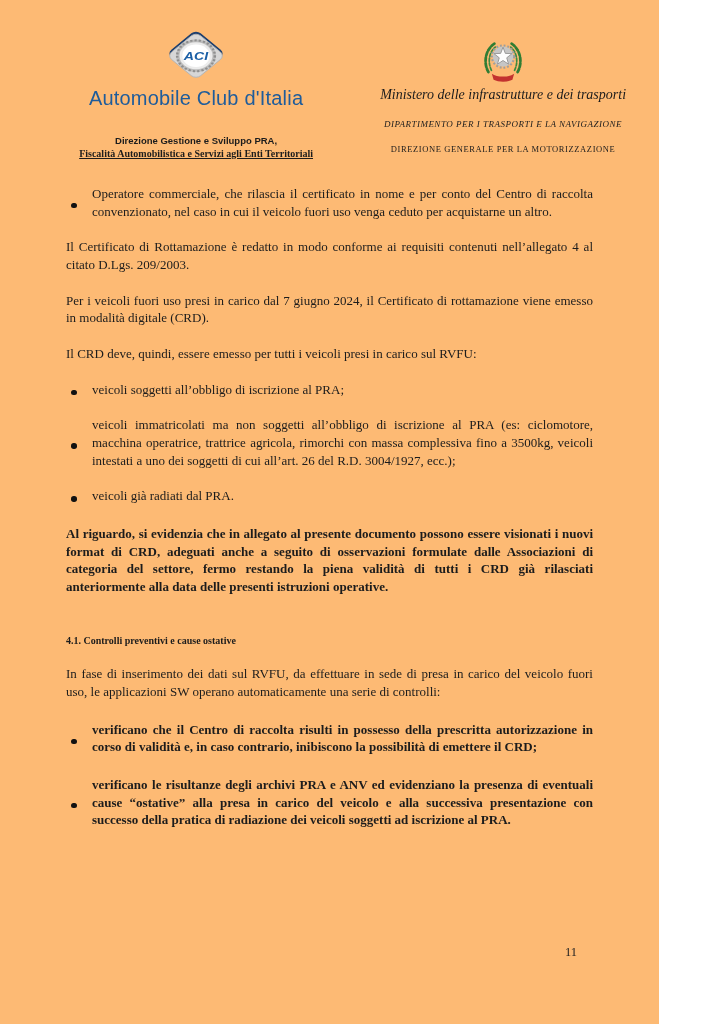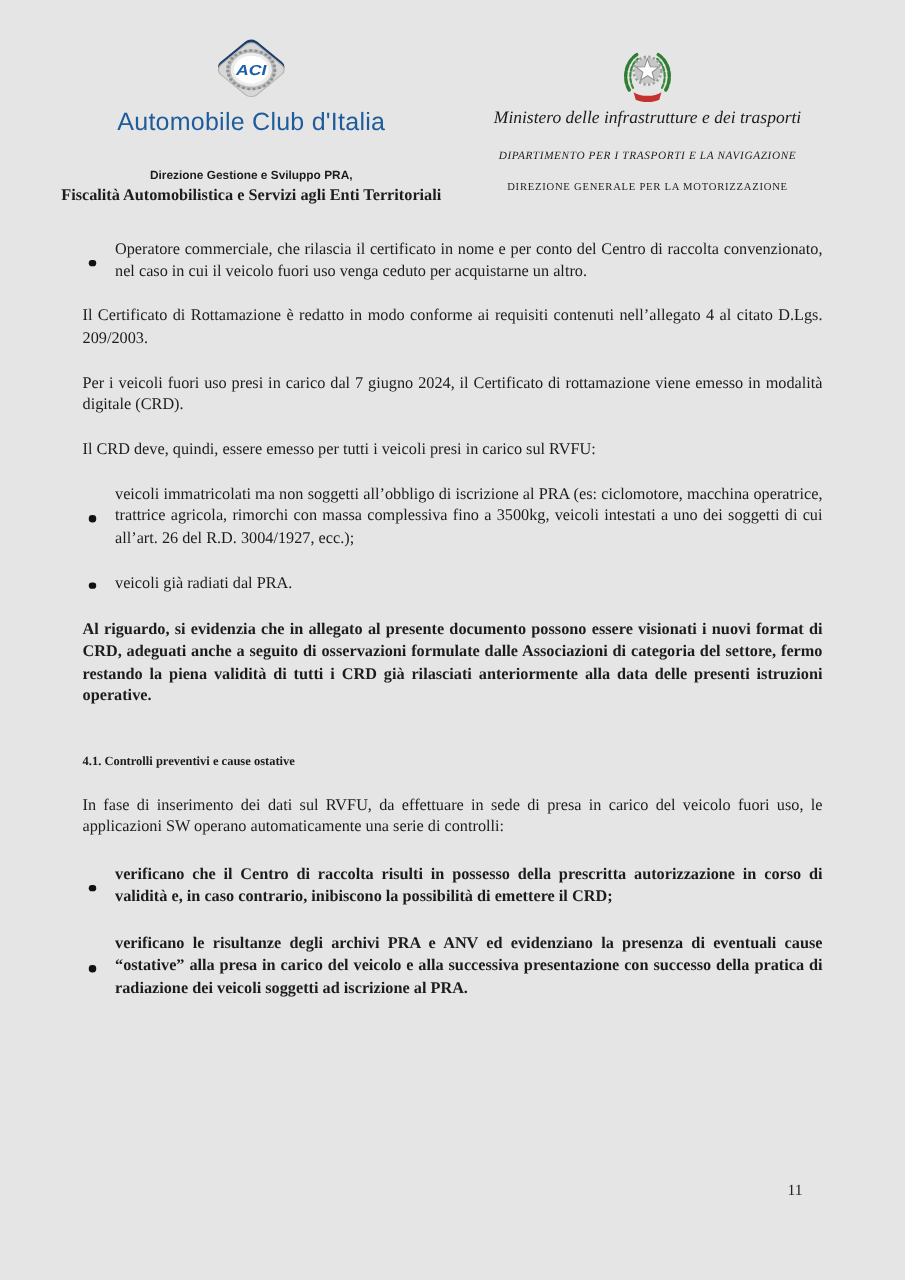--- a/index.html
+++ b/index.html
@@ -1,19 +1,19 @@
 <!DOCTYPE html>
 <html lang="it"><head>
 <meta charset="utf-8">
 <style>
   html,body{margin:0;padding:0;background:#ffffff;}
   .page{
     position:relative;
-    width:724px;height:1024px;
-    background:#e5e5e5;
+    width:659px;height:1024px;
+    background:#fdba74;
     font-family:"Liberation Serif", serif;
     color:#1c1c1c;
     overflow:hidden;
     box-sizing:border-box;
   }
   
   .header{
     display:flex;
     padding:28px 0 0 45px;
   }
@@ -33,21 +33,22 @@
   }
   .aci-sub1{
     font-family:"Liberation Sans", sans-serif;
     font-weight:bold;
     font-size:9.5px;
     margin-bottom:2px;
   }
   .aci-sub2{
     font-family:"Liberation Serif", serif;
     font-weight:bold;
-    font-size:13px;
+    font-size:10px;
+    text-decoration:underline;
   }
   .hdr-right{
     width:322px;
     padding-top:8px;
     display:flex;flex-direction:column;align-items:center;
     text-align:center;
   }
   .emblem{width:52px;height:48px;display:block;}
   .min-title{
     font-family:"Liberation Serif", serif;
@@ -156,20 +157,24 @@
       <span class="dot"></span>
       <p class="btxt">Operatore commerciale, che rilascia il certificato in nome e per conto del Centro di raccolta convenzionato, nel caso in cui il veicolo fuori uso venga ceduto per acquistarne un altro.</p>
     </div>
 
     <p class="block para">Il Certificato di Rottamazione è redatto in modo conforme ai requisiti contenuti nell’allegato 4 al citato D.Lgs. 209/2003.</p>
 
     <p class="block para">Per i veicoli fuori uso presi in carico dal 7 giugno 2024, il Certificato di rottamazione viene emesso in modalità digitale (CRD).</p>
 
     <p class="block para">Il CRD deve, quindi, essere emesso per tutti i veicoli presi in carico sul RVFU:</p>
 
+    <div class="block bullet">
+      <span class="dot"></span>
+      <p class="btxt">veicoli soggetti all’obbligo di iscrizione al PRA;</p>
+    </div>
 
     <div class="block bullet">
       <span class="dot"></span>
       <p class="btxt">veicoli immatricolati ma non soggetti all’obbligo di iscrizione al PRA (es: ciclomotore, macchina operatrice, trattrice agricola, rimorchi con massa complessiva fino a 3500kg, veicoli intestati a uno dei soggetti di cui all’art. 26 del R.D. 3004/1927, ecc.);</p>
     </div>
 
 
     <div class="block bullet">
       <span class="dot"></span>
       <p class="btxt">veicoli già radiati dal PRA.</p>

